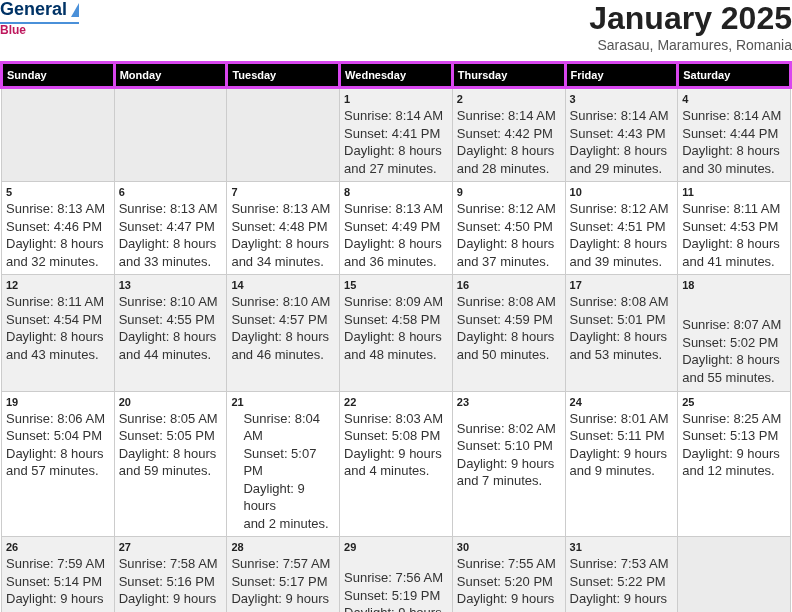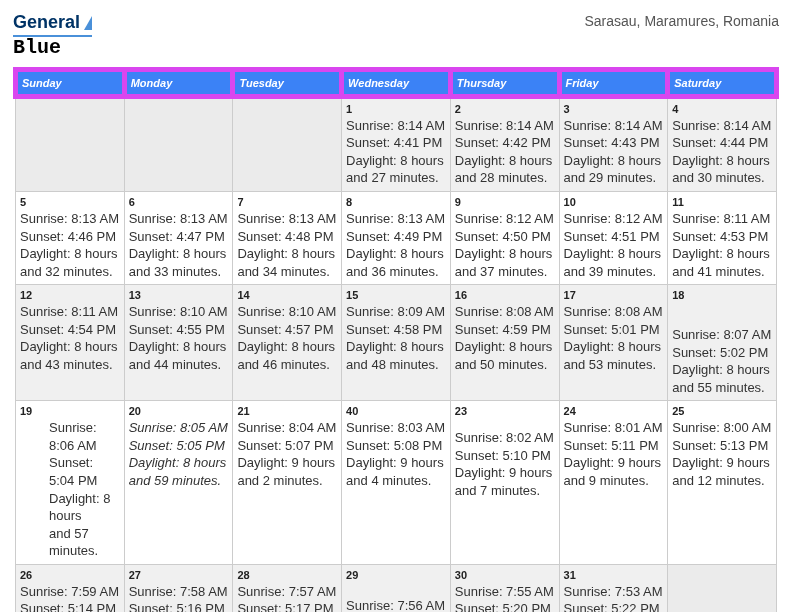--- a/index.html
+++ b/index.html
@@ -6,21 +6,21 @@
     body {
       width: 792px;
       height: 612px;
       font-family: Arial, sans-serif;
       background: #fff;
       overflow: hidden;
     }
     .page {
       width: 792px;
       height: 612px;
-      padding: 13px;
+      padding: 0;
       display: flex;
       flex-direction: column;
     }
     .header {
       display: flex;
       justify-content: space-between;
       align-items: flex-start;
       margin-bottom: 8px;
     }
     .logo {
@@ -63,28 +63,27 @@
       text-align: right;
     }
     .calendar {
       flex: 1;
       border: 1px solid #ccc;
       border-collapse: collapse;
       width: 100%;
       table-layout: fixed;
     }
     .calendar th {
-      background: #3b82f6;
+      background: #000000;
       color: #fff;
       font-size: 11px;
       font-weight: bold;
       padding: 5px 4px;
       text-align: left;
-      border: 5px solid #d946ef;
-      font-style: italic;
+      border: 3px solid #d946ef;
     }
     .calendar td {
       border: 1px solid #ccc;
       vertical-align: top;
       padding: 4px;
       font-size: 9px;
       color: #222;
       background: #fff;
       height: 80px;
     }
@@ -113,23 +112,24 @@
 <body>
 
 <div class="page">
   <div class="header">
     <div class="logo">
       <div style="display:flex; align-items:center; gap:2px;">
         <span class="logo-text">General</span>
         <span class="logo-triangle"></span>
       </div>
       <div class="logo-line"></div>
-      <span class="logo-text" style="color:#000000; font-size:20px;font-family:Liberation Mono, monospace;">Blue</span>
+      <span class="logo-text" style="color:#be185d; font-size:12px;">Blue</span>
     </div>
     <div class="title-block">
+      <div class="month-title">January 2025</div>
       <div class="subtitle">Sarasau, Maramures, Romania</div>
     </div>
   </div>
 
   <table class="calendar">
     <thead>
       <tr>
         <th>Sunday</th>
         <th>Monday</th>
         <th>Tuesday</th>
@@ -271,41 +271,41 @@
             <div class="day-num">18</div>
             <div class="day-info" style="white-space: pre-line; margin-top: 25px;">Sunrise: 8:07 AM
 Sunset: 5:02 PM
 Daylight: 8 hours
 and 55 minutes.</div>
           </td>
         </tr>
         <tr>
           <td>
             <div class="day-num">19</div>
-            <div class="day-info" style="white-space: pre-line; margin-left: 29px;">Sunrise: 8:06 AM
+            <div class="day-info" style="white-space: pre-line;">Sunrise: 8:06 AM
 Sunset: 5:04 PM
 Daylight: 8 hours
 and 57 minutes.</div>
           </td>
           <td>
             <div class="day-num">20</div>
-            <div class="day-info" style="white-space: pre-line; font-style: italic;">Sunrise: 8:05 AM
+            <div class="day-info" style="white-space: pre-line;">Sunrise: 8:05 AM
 Sunset: 5:05 PM
 Daylight: 8 hours
 and 59 minutes.</div>
           </td>
           <td>
             <div class="day-num">21</div>
-            <div class="day-info" style="white-space: pre-line;">Sunrise: 8:04 AM
+            <div class="day-info" style="white-space: pre-line; margin-left: 12px;">Sunrise: 8:04 AM
 Sunset: 5:07 PM
 Daylight: 9 hours
 and 2 minutes.</div>
           </td>
           <td>
-            <div class="day-num">40</div>
+            <div class="day-num">22</div>
             <div class="day-info" style="white-space: pre-line;">Sunrise: 8:03 AM
 Sunset: 5:08 PM
 Daylight: 9 hours
 and 4 minutes.</div>
           </td>
           <td>
             <div class="day-num">23</div>
             <div class="day-info" style="white-space: pre-line; margin-top: 12px;">Sunrise: 8:02 AM
 Sunset: 5:10 PM
 Daylight: 9 hours
@@ -313,21 +313,21 @@
           </td>
           <td>
             <div class="day-num">24</div>
             <div class="day-info" style="white-space: pre-line;">Sunrise: 8:01 AM
 Sunset: 5:11 PM
 Daylight: 9 hours
 and 9 minutes.</div>
           </td>
           <td>
             <div class="day-num">25</div>
-            <div class="day-info" style="white-space: pre-line;">Sunrise: 8:00 AM
+            <div class="day-info" style="white-space: pre-line;">Sunrise: 8:25 AM
 Sunset: 5:13 PM
 Daylight: 9 hours
 and 12 minutes.</div>
           </td>
         </tr>
         <tr class="row-shaded">
           <td>
             <div class="day-num">26</div>
             <div class="day-info" style="white-space: pre-line;">Sunrise: 7:59 AM
 Sunset: 5:14 PM

